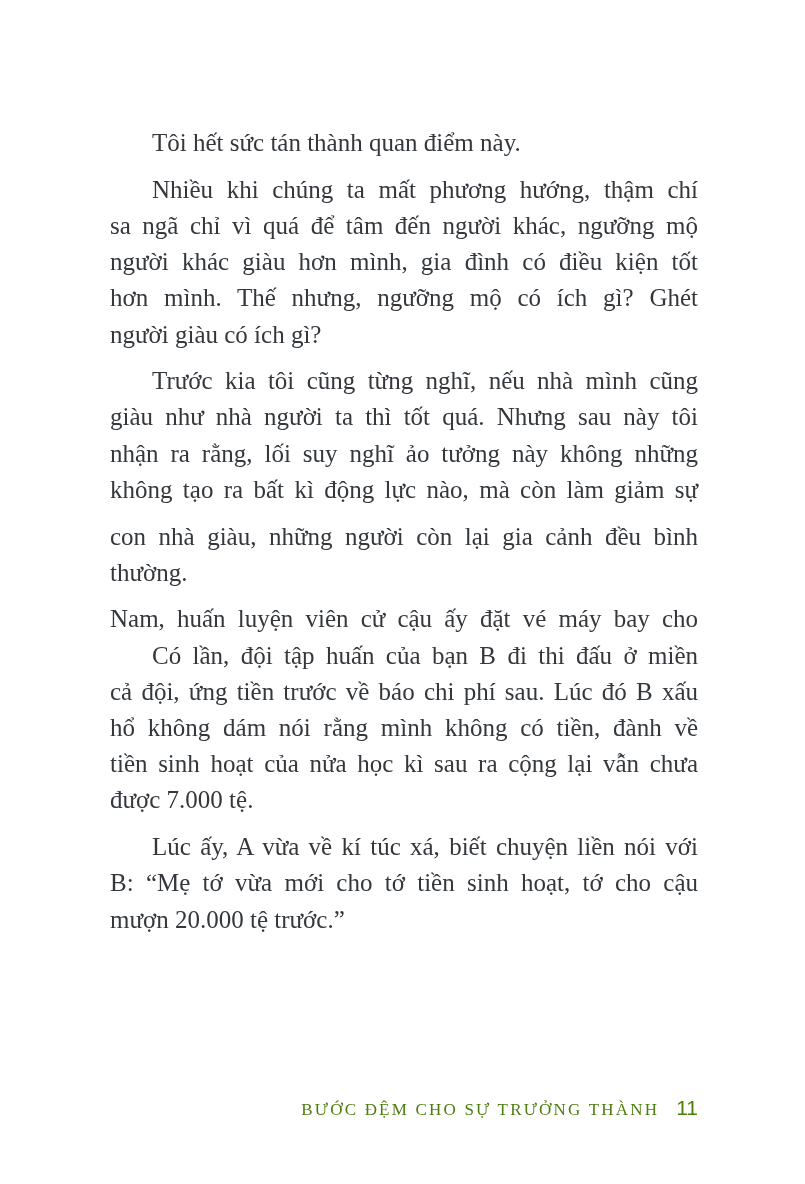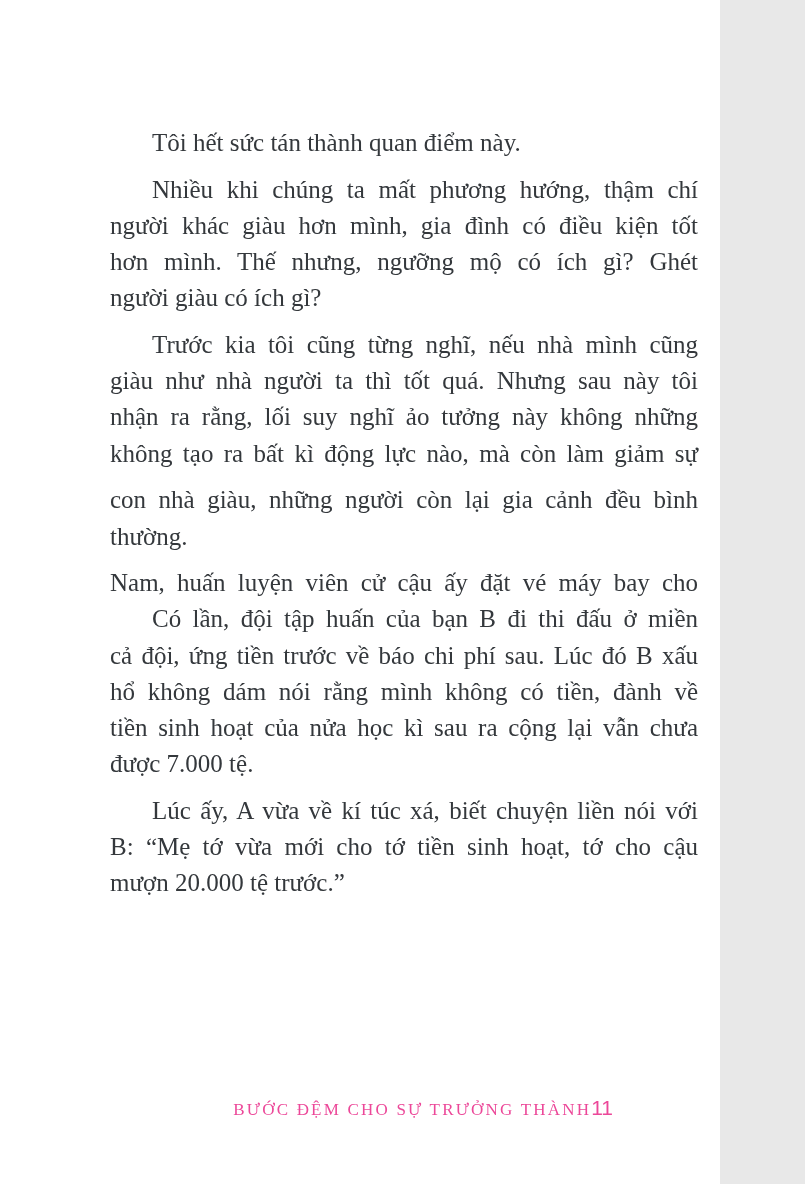--- a/index.html
+++ b/index.html
@@ -2,21 +2,21 @@
 <html><head>
 <meta charset="utf-8">
 <style>
   html, body {
     margin: 0;
     padding: 0;
     background: #e8e8e8;
   }
   .page {
     position: relative;
-    width: 720px;
+    width: 805px;
     height: 1184px;
     background: #ffffff;
     overflow: hidden;
     font-family: "Liberation Serif", "DejaVu Serif", serif;
   }
   .text-block {
     position: absolute;
     left: 110px;
     top: 125px;
     width: 588px;
@@ -38,22 +38,22 @@
   }
   .line.first {
     text-indent: 42px;
   }
   .footer {
     position: absolute;
     right: 107px;
     top: 1096px;
     display: flex;
     align-items: baseline;
-    gap: 0;
-    color: #ec4899;
+    gap: 17px;
+    color: #4d7c0f;
   }
   .running-title {
     font-family: "Liberation Serif", "DejaVu Serif", serif;
     font-size: 17px;
     letter-spacing: 2.2px;
     white-space: nowrap;
   }
   .page-number {
     font-family: "Liberation Sans", "DejaVu Sans", sans-serif;
     font-size: 21px;
@@ -63,20 +63,21 @@
 </head>
 <body>
 
 <div class="page">
   <div class="text-block" id="paragraphs">
       <div class="para">
         <div class="line first">Tôi hết sức tán thành quan điểm này.</div>
       </div>
       <div class="para">
         <div class="line first just">Nhiều khi chúng ta mất phương hướng, thậm chí</div>
+        <div class="line just">sa ngã chỉ vì quá để tâm đến người khác, ngưỡng mộ</div>
         <div class="line just">người khác giàu hơn mình, gia đình có điều kiện tốt</div>
         <div class="line just">hơn mình. Thế nhưng, ngưỡng mộ có ích gì? Ghét</div>
         <div class="line">người giàu có ích gì?</div>
       </div>
       <div class="para">
         <div class="line first just">Trước kia tôi cũng từng nghĩ, nếu nhà mình cũng</div>
         <div class="line just">giàu như nhà người ta thì tốt quá. Nhưng sau này tôi</div>
         <div class="line just">nhận ra rằng, lối suy nghĩ ảo tưởng này không những</div>
         <div class="line just">không tạo ra bất kì động lực nào, mà còn làm giảm sự</div>
       </div>

